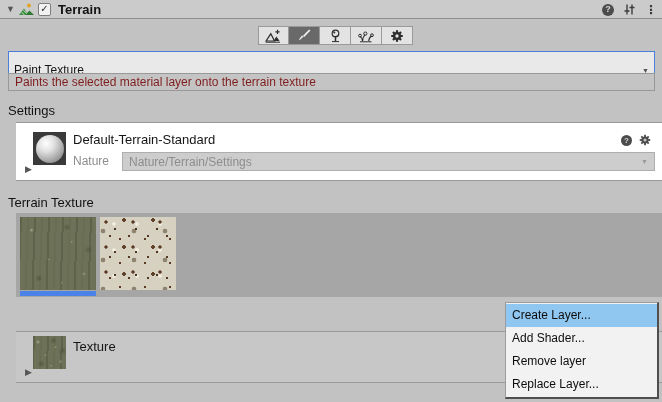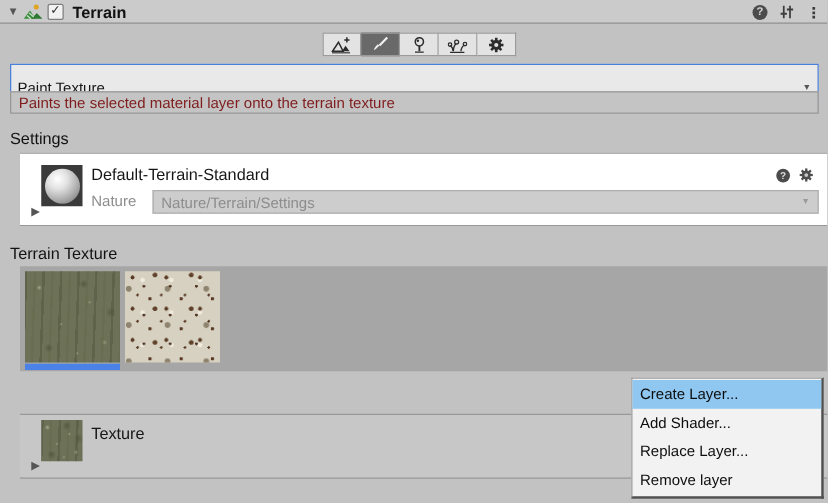--- a/index.html
+++ b/index.html
@@ -264,17 +264,17 @@
 
   <div class="layer-row">
     <div class="layer-thumb tex-grass"></div>
     <span class="layer-name">Texture</span>
     <span class="foldout layer-foldout">▶</span>
   </div>
 
   <div class="ctx-menu">
     <div class="ctx-item highlighted">Create Layer...</div>
     <div class="ctx-item">Add Shader...</div>
+    <div class="ctx-item">Remove layer</div>
     <div class="ctx-item">Replace Layer...</div>
-    <div class="ctx-item">Remove layer</div>
   </div>
 
 </div>
 
 </body></html>

